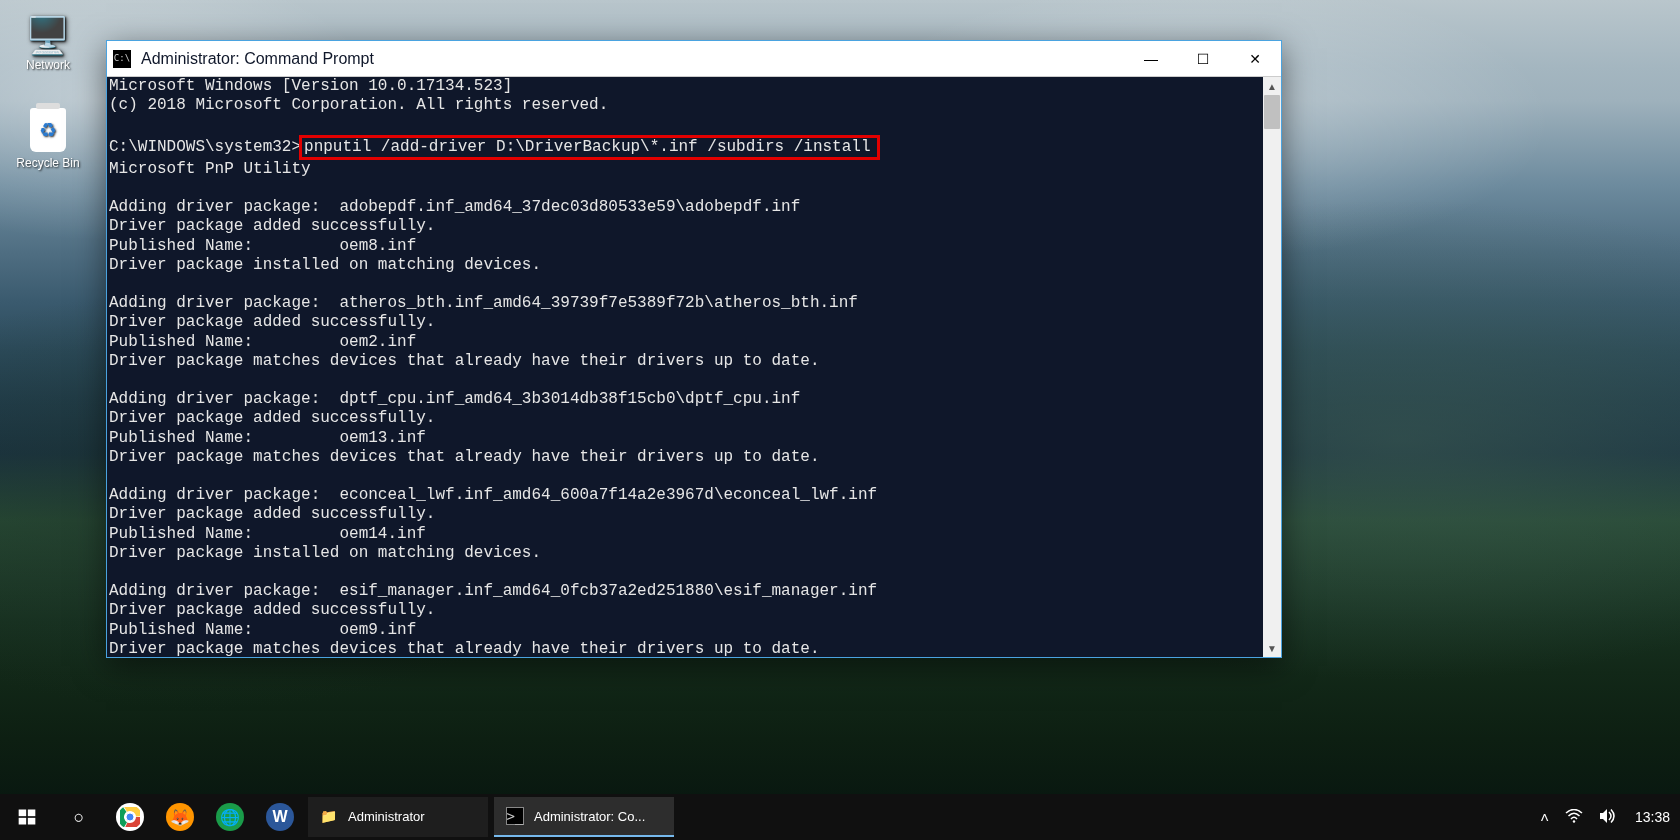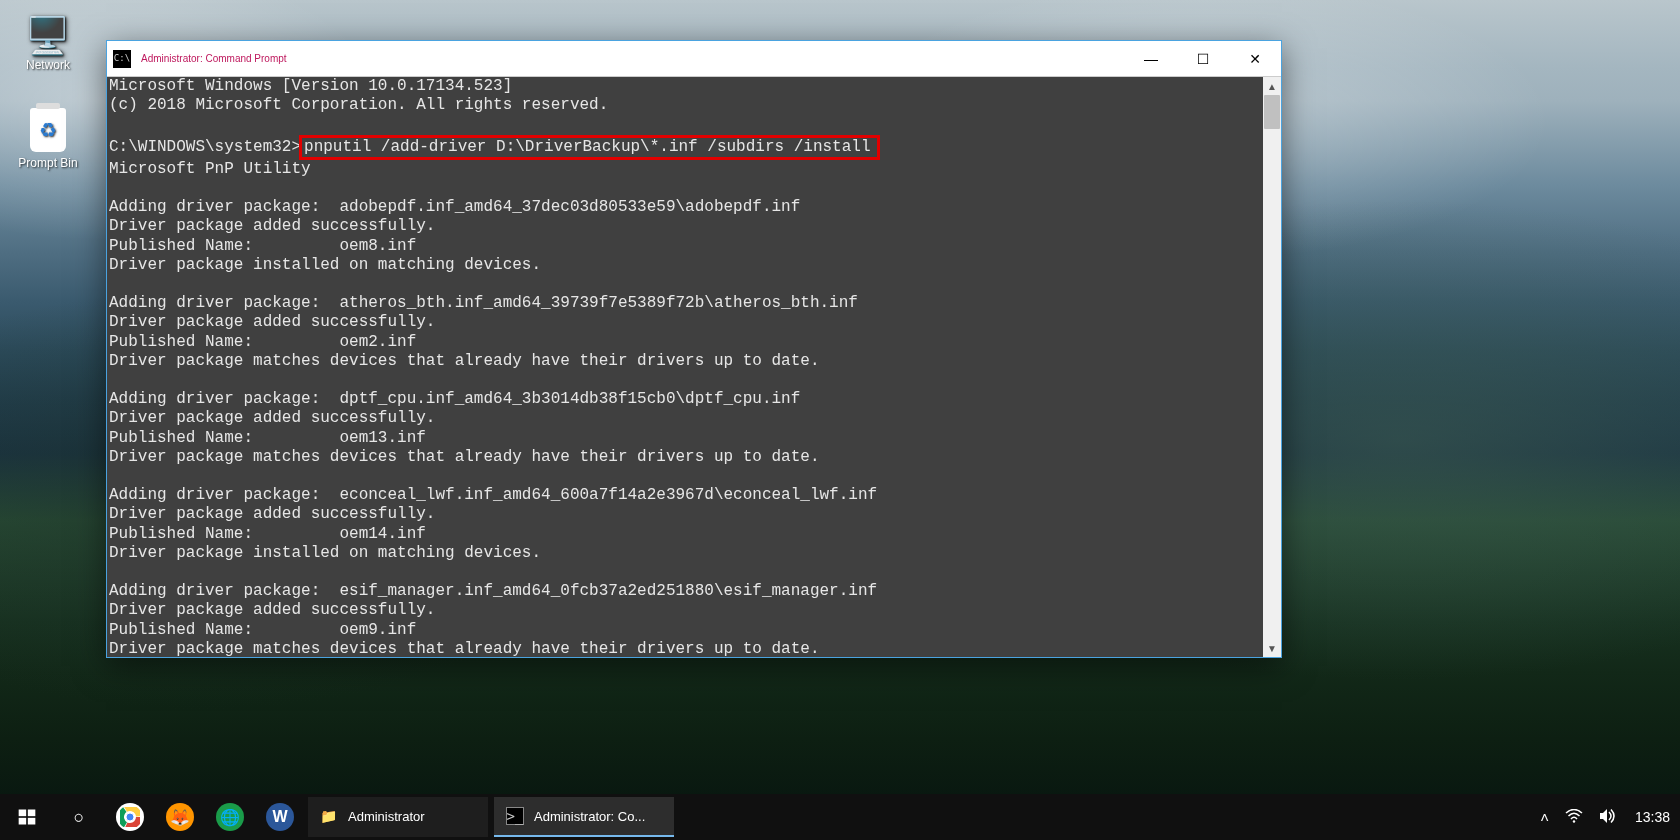--- a/index.html
+++ b/index.html
@@ -43,28 +43,28 @@
   }
   .titlebar {
     height: 36px; background: #fff; display: flex; align-items: center;
     padding-left: 6px; border-bottom: 1px solid #ccc; flex-shrink:0;
   }
   .title-icon {
     width: 18px; height: 18px; background: #000; margin-right: 10px;
     display:flex;align-items:center;justify-content:center;
     font-family: monospace; font-size: 9px; color:#ccc; line-height:1;
   }
-  .title-text { font-size: 10px; color: #be185d; }
+  .title-text { font-size: 16px; color: #0f172a; }
   .title-buttons { margin-left: auto; display: flex; height: 100%; }
   .title-btn { width: 52px; display:flex; align-items:center; justify-content:center; font-size: 14px; color:#000; }
   .console-body {
     flex: 1; display: flex; min-height: 0;
   }
   .console {
-    flex: 1; background: #404040; color: #e6e6e6;
+    flex: 1; background: #0f172a; color: #e6e6e6;
     font-family: Consolas, "Courier New", monospace;
     font-size: 16px; line-height: 19.2px; padding: 0 2px;
     white-space: pre; overflow: hidden;
   }
   .scrollbar {
     width: 18px; background: #f0f0f0; position: relative; flex-shrink:0;
   }
   .scroll-arrow { height: 18px; display:flex; align-items:center; justify-content:center; font-size:10px; color:#555; }
   .scroll-thumb { position:absolute; top:18px; left:1px; right:1px; height:34px; background:#c0c0c0; border-radius:1px;}
   .highlight-box {
@@ -99,21 +99,21 @@
 <body>
 
 <div class="desktop">
 
   <div class="desktop-icon icon-network">
     <span class="glyph">🖥️</span>
     <span>Network</span>
   </div>
   <div class="desktop-icon icon-recycle">
     <div class="recycle-glyph">♻</div>
-    <span>Prompt Bin</span>
+    <span>Recycle Bin</span>
   </div>
 
   <div class="window">
     <div class="titlebar">
       <div class="title-icon">C:\</div>
       <div class="title-text">Administrator: Command Prompt</div>
       <div class="title-buttons">
         <div class="title-btn">—</div>
         <div class="title-btn">☐</div>
         <div class="title-btn close">✕</div>

